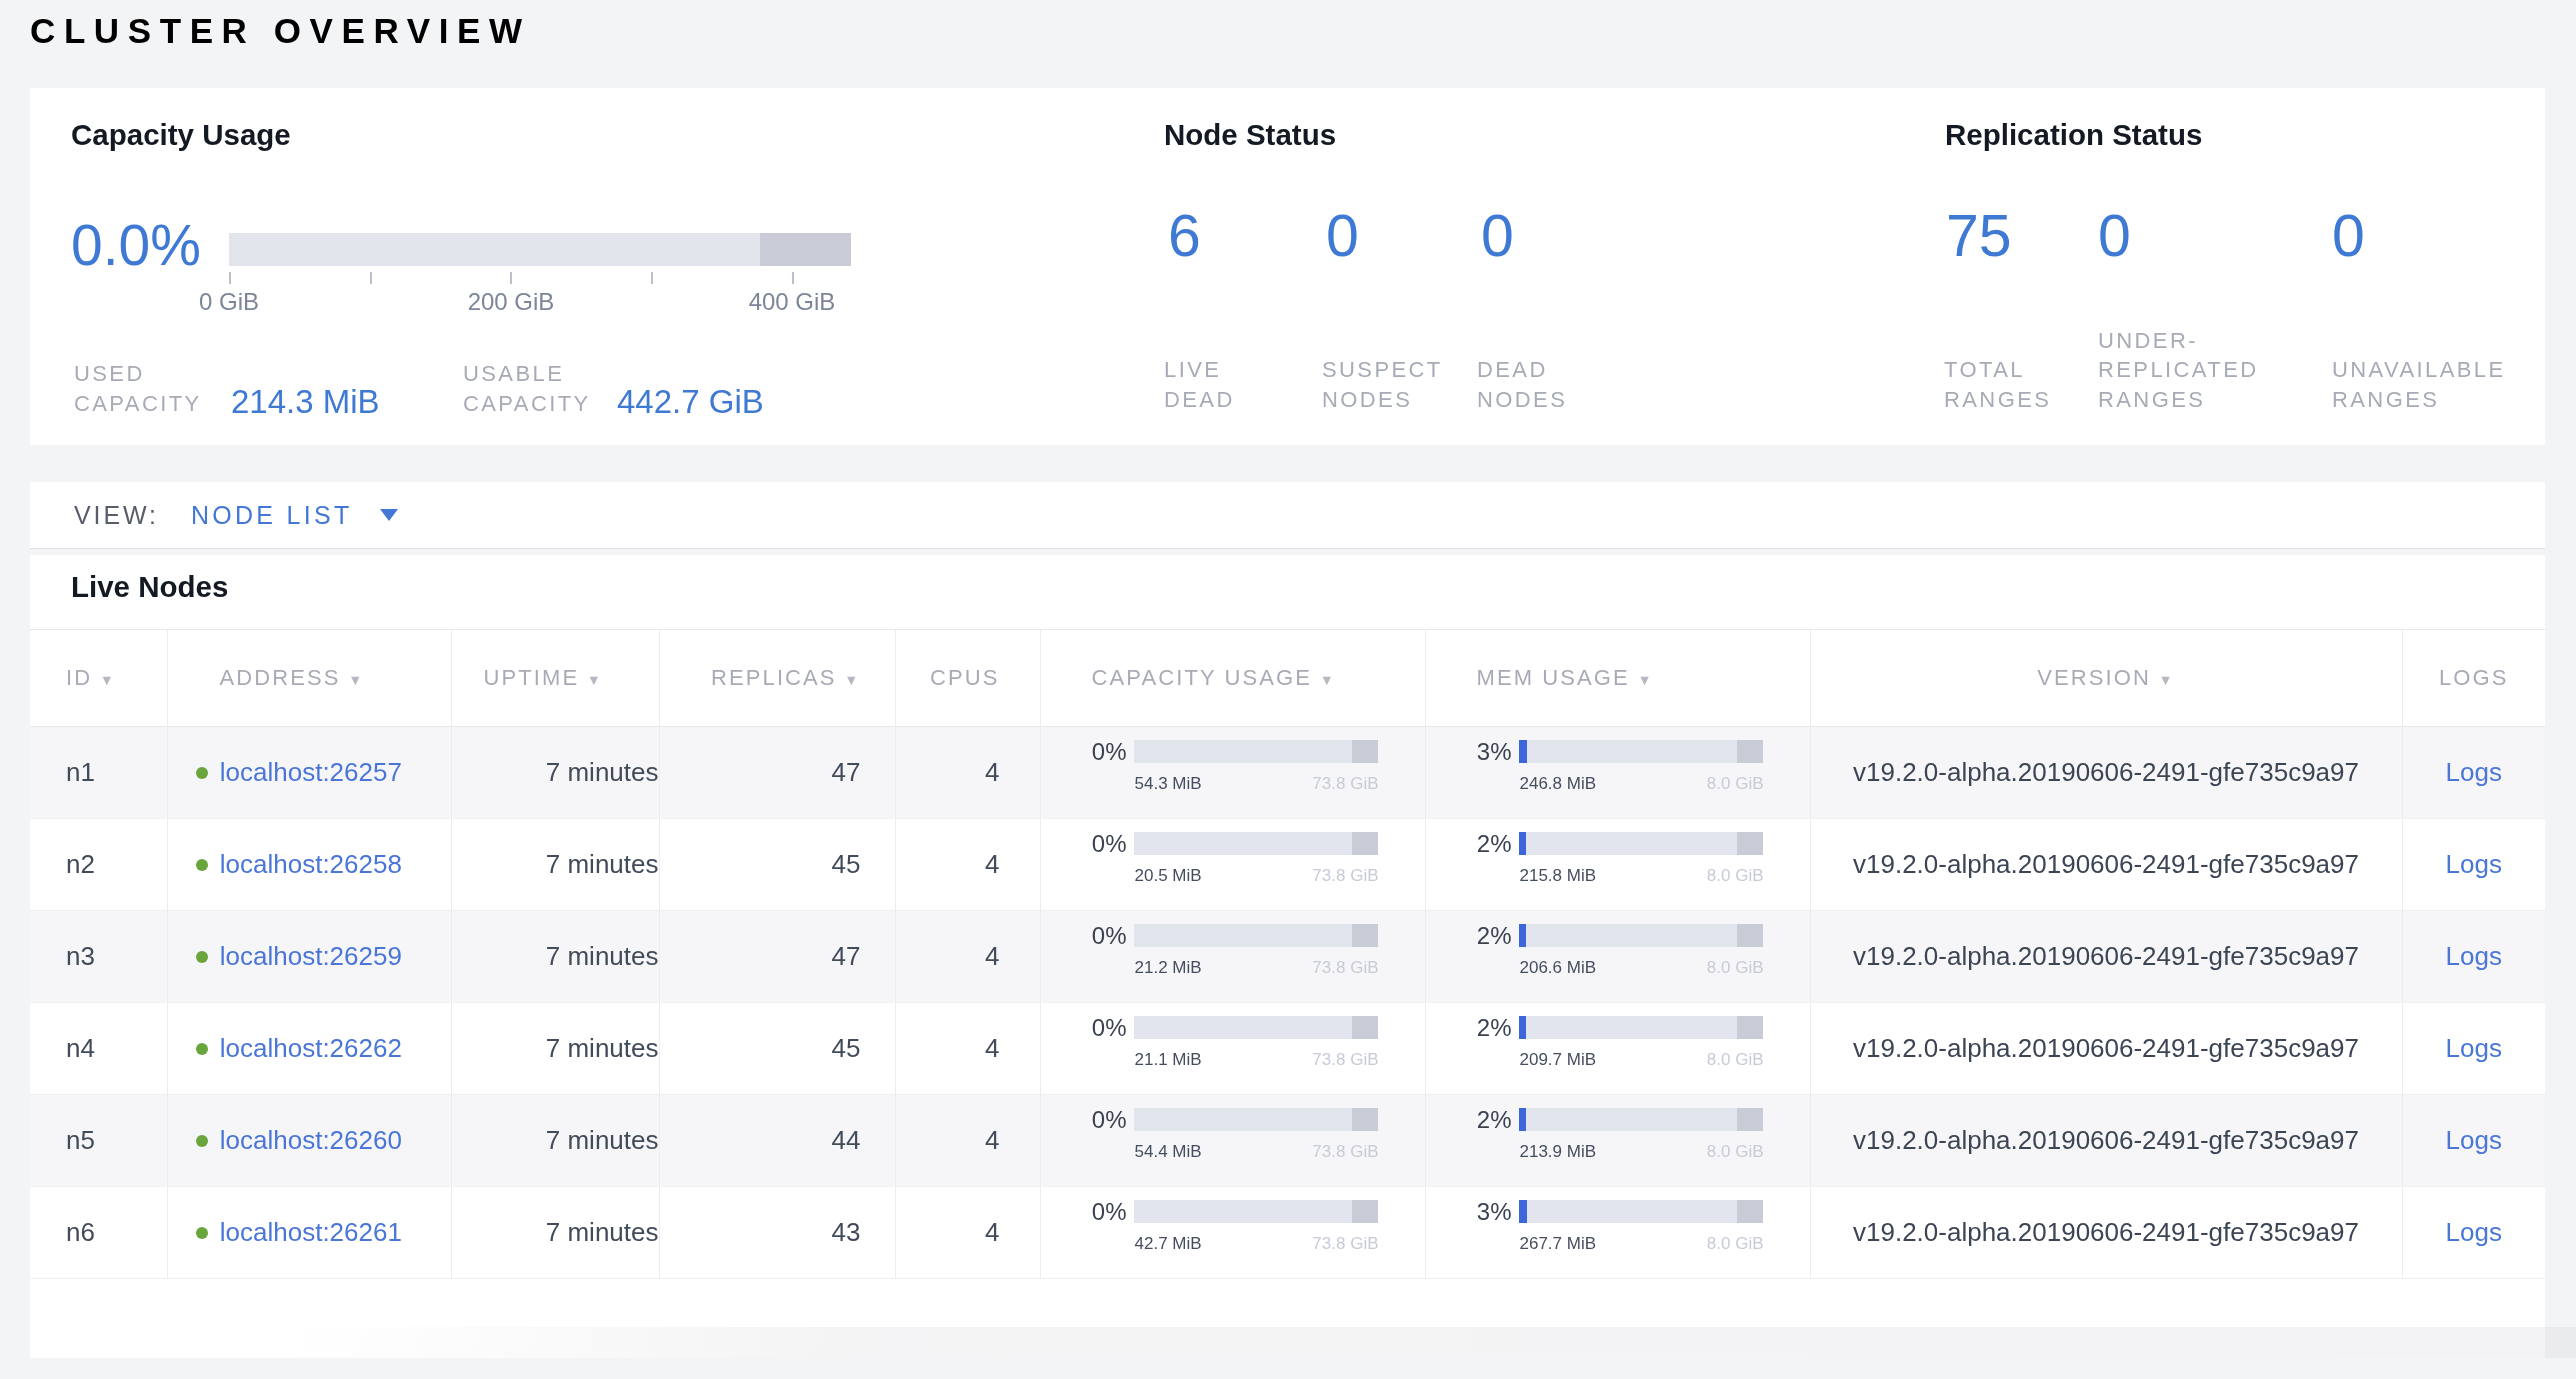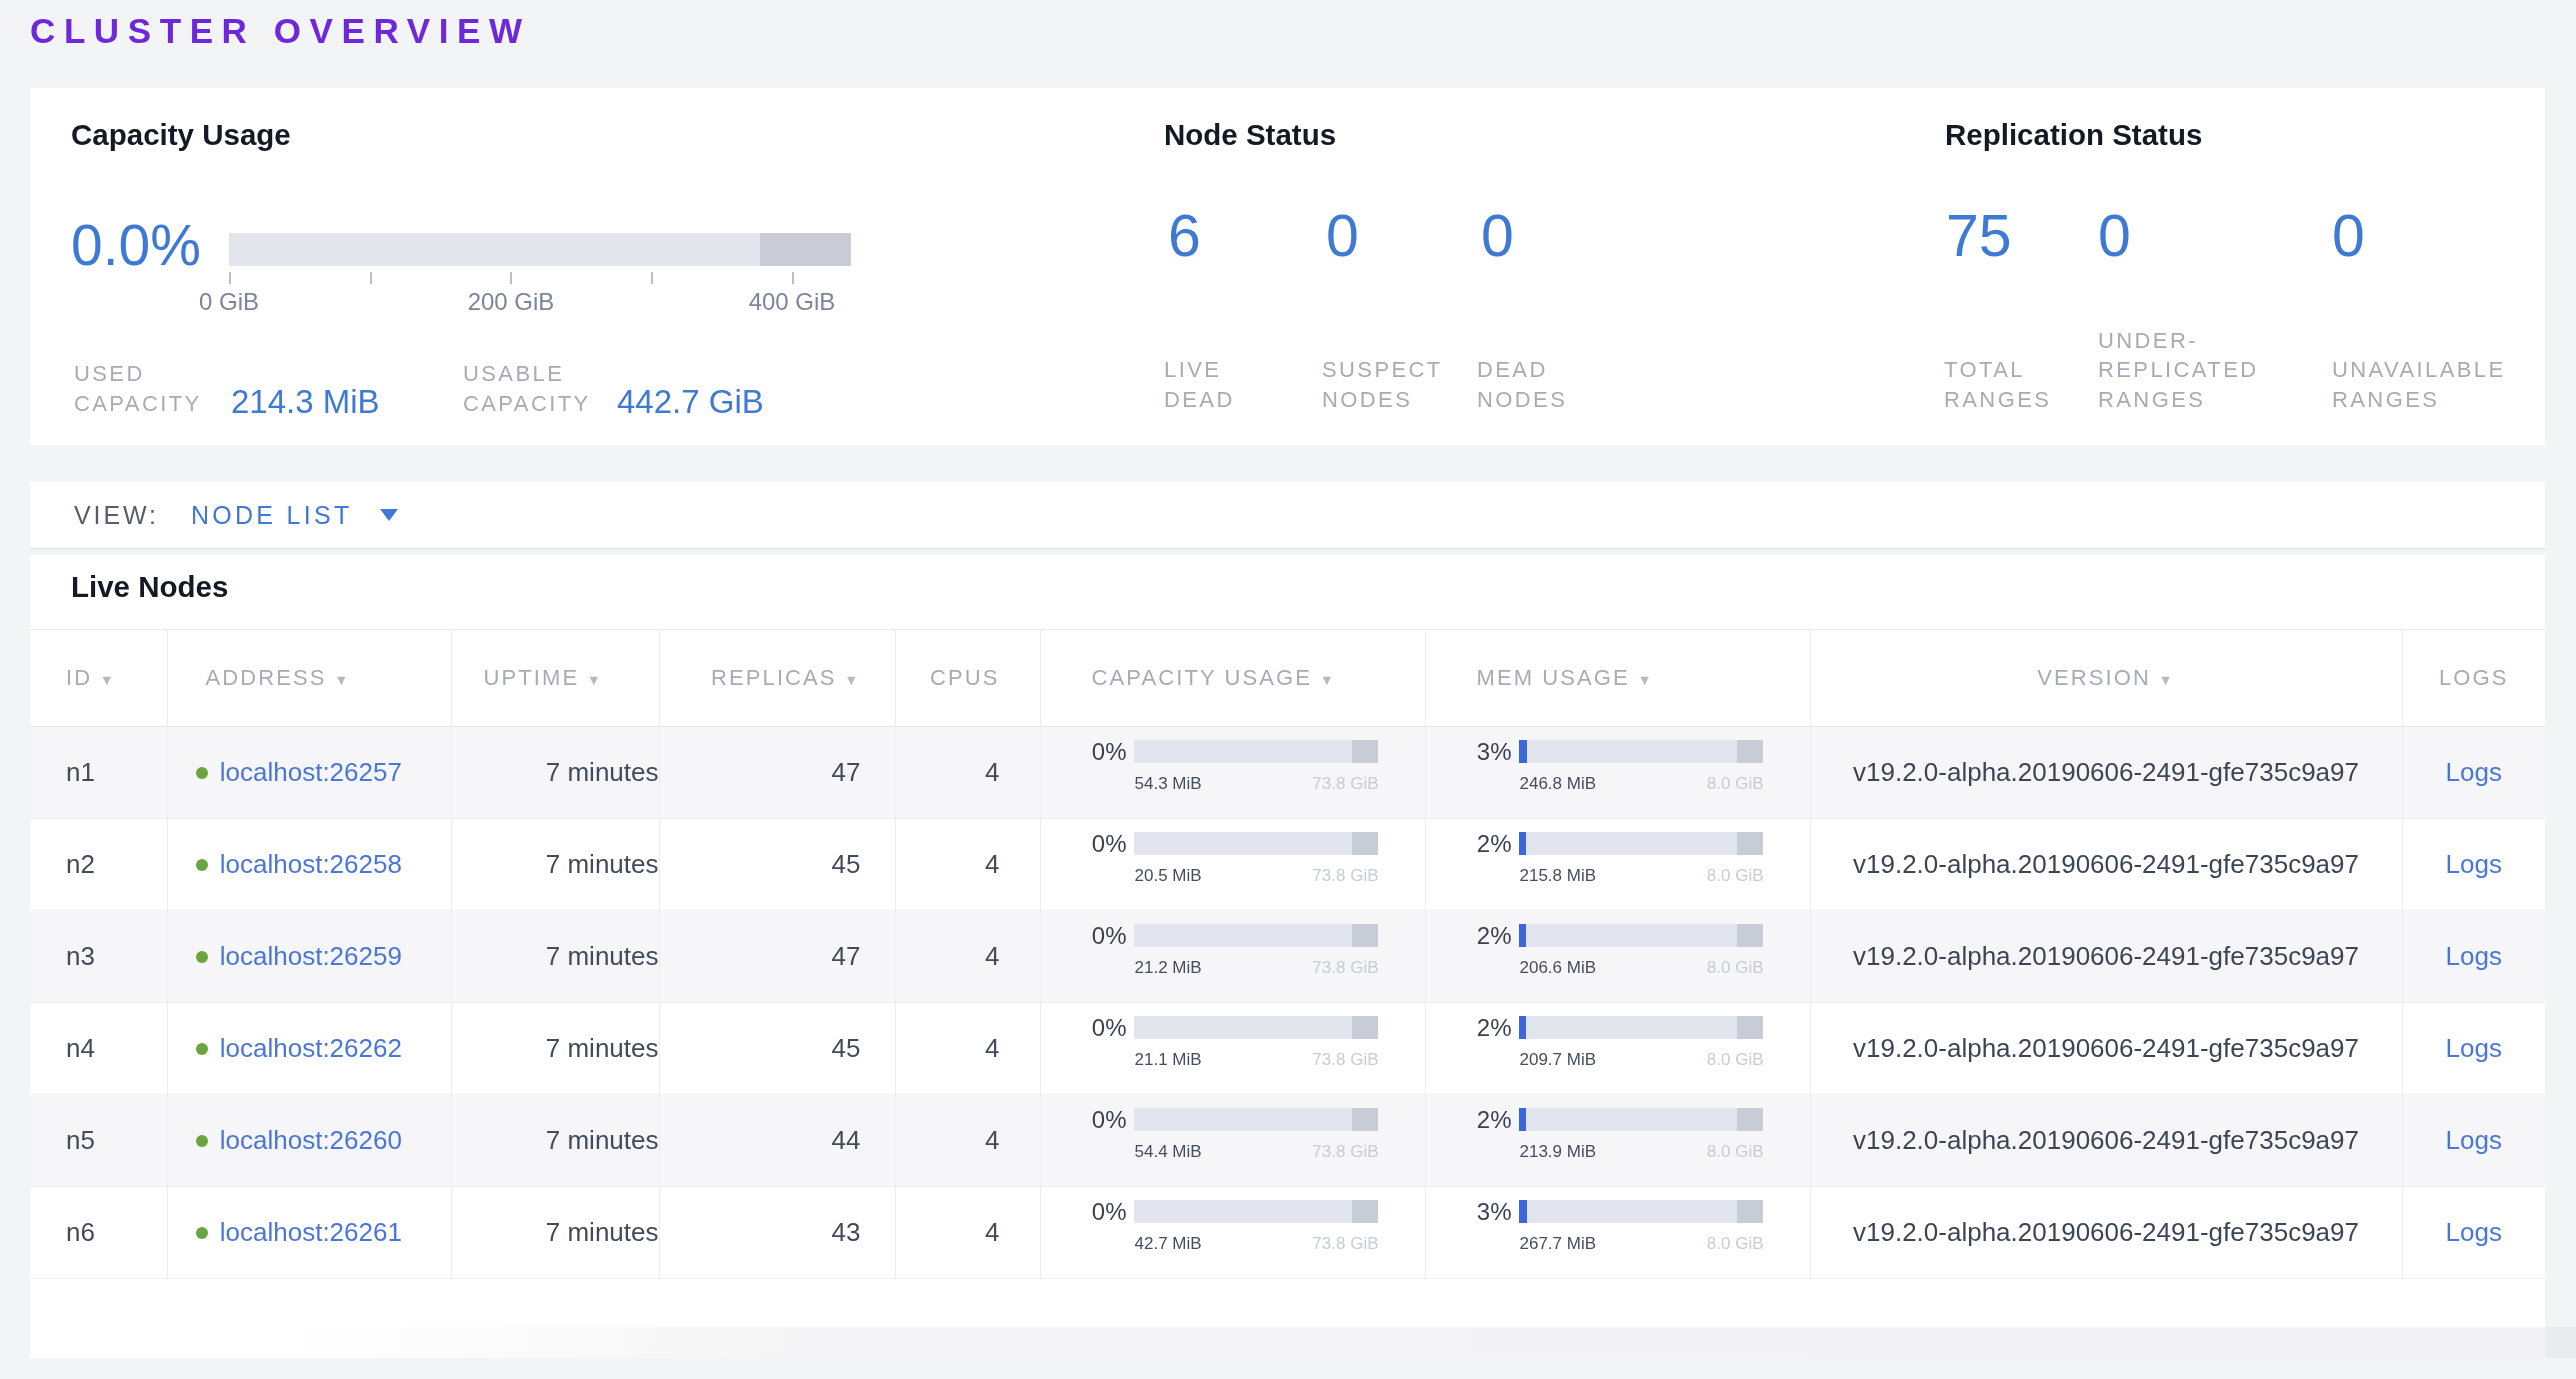--- a/index.html
+++ b/index.html
@@ -2,21 +2,21 @@
 <html style="font-size:15px"><head>
 <meta charset="utf-8">
 <style>
   * { margin:0; padding:0; box-sizing:border-box; }
   html,body { width:2576px; height:1379px; overflow:hidden;
     background:#f3f4f5; font-family:"Liberation Sans","DejaVu Sans",sans-serif; }
   .page { position:relative; width:2576px; height:1379px; }
 
   
   .page-title { position:absolute; left:30px; top:11.4px; font-size:35px; font-weight:700;
-    letter-spacing:8.6px; color:#6d28d9; }
+    letter-spacing:8.6px; color:#000000; }
 
   
   .card { position:absolute; left:30px; width:2515px; background:#ffffff; }
   .card-overview { top:88px; height:357px; }
   .view-strip { top:482px; height:67px; border-bottom:1.9px solid #e0e1e6;
     display:flex; align-items:center; padding-left:44px; }
   .card-nodes { top:555px; height:804px; }
 
   .section-title { font-size:29.5px; font-weight:700; color:#141a23; }
 
@@ -63,21 +63,21 @@
   .h-center { text-align:center; }
   .c-id { padding-left:36px; }
   .c-addr { padding-left:28.5px; }
   .c-uptime { padding-left:32px;text-align:right; }
   .c-replicas { text-align:right; padding-right:34px; }
   .c-cpus { text-align:right; padding-right:40px; }
   .c-usage { vertical-align:top; padding-left:33px; padding-top:13.3px; }
   .c-version { text-align:center; color:#3c4554; }
   .c-logs { text-align:center; }
   .hp-id { padding-left:36px; }
-  .hp-addr { padding-left:38px; }
+  .hp-addr { padding-left:52px; }
   .hp-uptime { padding-left:32px; }
   .hp-replicas { padding-right:34px; }
   .hp-cpus { padding-right:40px; }
   .hp-usage { padding-left:51px;margin-left:39px; }
 
   .dot { display:inline-block; width:12.4px; height:12.4px; border-radius:50%;
     background:#6aa43d; margin-right:11.4px; vertical-align:1.9px; }
   a.link { color:#4a76d8; text-decoration:none; cursor:pointer; }
 
   .u-top { display:flex; align-items:flex-start; }

